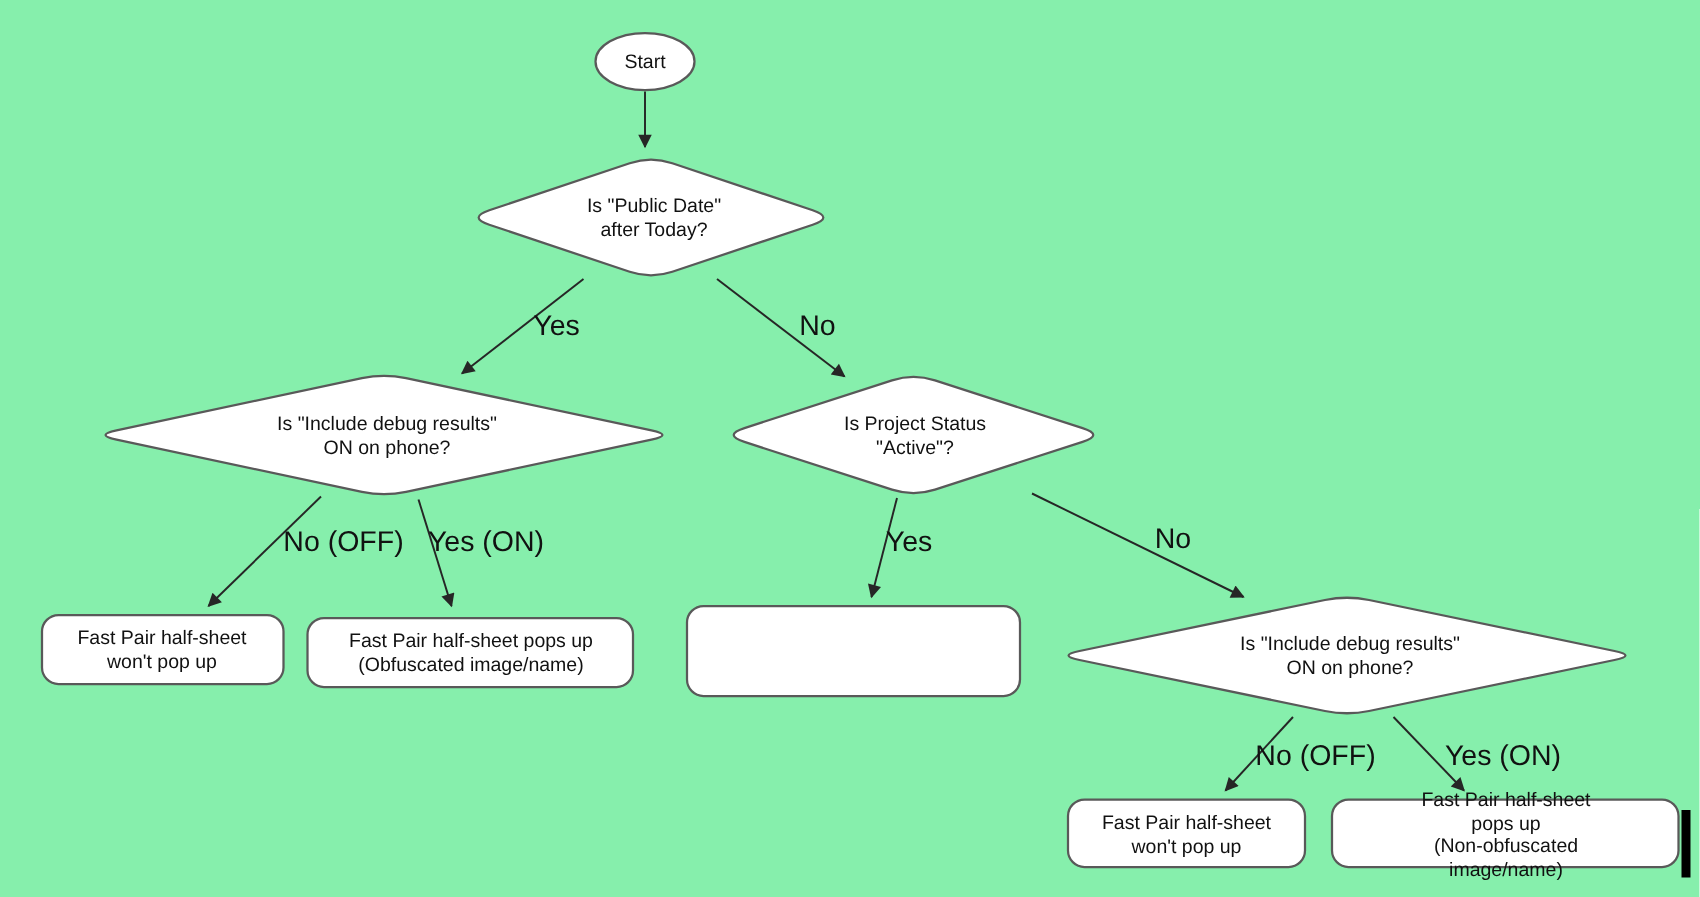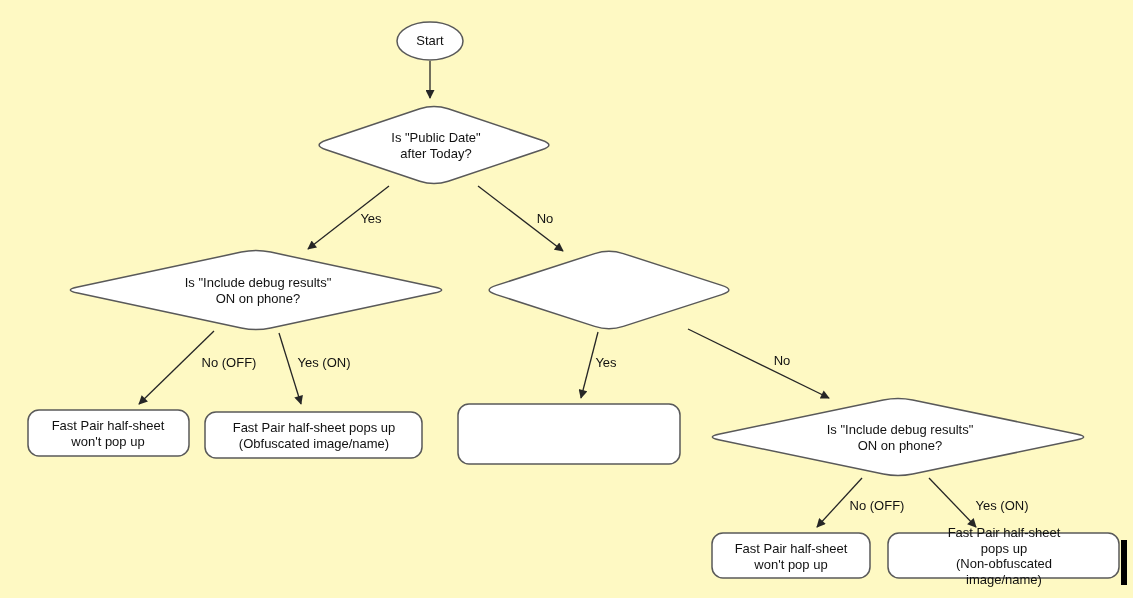--- a/index.html
+++ b/index.html
@@ -1,28 +1,28 @@
 <!DOCTYPE html>
 <html><head>
 <meta charset="utf-8">
 <style>
   html,body{margin:0;padding:0;background:#ffffff;}
   .stage{
-    position:relative;width:1133px;height:598px;background:#fef9c3;
+    position:relative;width:1133px;height:598px;background:#86efac;
     font-family:"Liberation Sans",sans-serif;color:#111111;overflow:hidden;
   }
   .stage svg{position:absolute;left:0;top:0;}
   .node-lbl{
     position:absolute;transform:translate(-50%,-50%);
     text-align:center;font-size:13px;line-height:15.5px;
     white-space:pre-line;color:#111111;pointer-events:none;
   }
   .edge-lbl{
     position:absolute;transform:translate(-50%,-50%);
-    font-size:13px;white-space:nowrap;color:#111111;pointer-events:none;
+    font-size:19px;white-space:nowrap;color:#111111;pointer-events:none;
   }
 </style>
 </head>
 <body>
 
 <div class="stage">
 
   <svg width="1133" height="598" viewBox="0 0 1133 598">
     <defs>
       <marker id="arrow" viewBox="0 0 10 10" refX="9" refY="5" markerWidth="10.5" markerHeight="9" orient="auto" markerUnits="userSpaceOnUse">
@@ -58,20 +58,22 @@
     </g>
 
     <rect x="1121" y="540" width="6" height="45" fill="#000000"></rect>
   </svg>
 
   <div class="node-lbl" style="left:430px;top:41px;">Start</div>
   <div class="node-lbl" style="left:436px;top:145px;">Is "Public Date"
 after Today?</div>
   <div class="node-lbl" style="left:258px;top:290px;">Is "Include debug results"
 ON on phone?</div>
+  <div class="node-lbl" style="left:610px;top:290px;">Is Project Status
+"Active"?</div>
   <div class="node-lbl" style="left:900px;top:437px;">Is "Include debug results"
 ON on phone?</div>
   <div class="node-lbl" style="left:108px;top:433px;">Fast Pair half-sheet
 won't pop up</div>
   <div class="node-lbl" style="left:314px;top:435px;">Fast Pair half-sheet pops up
 (Obfuscated image/name)</div>
   <div class="node-lbl" style="left:791px;top:556px;">Fast Pair half-sheet
 won't pop up</div>
   <div class="node-lbl" style="left:1004px;top:556px;">Fast Pair half-sheet pops up
 (Non-obfuscated image/name)</div>

